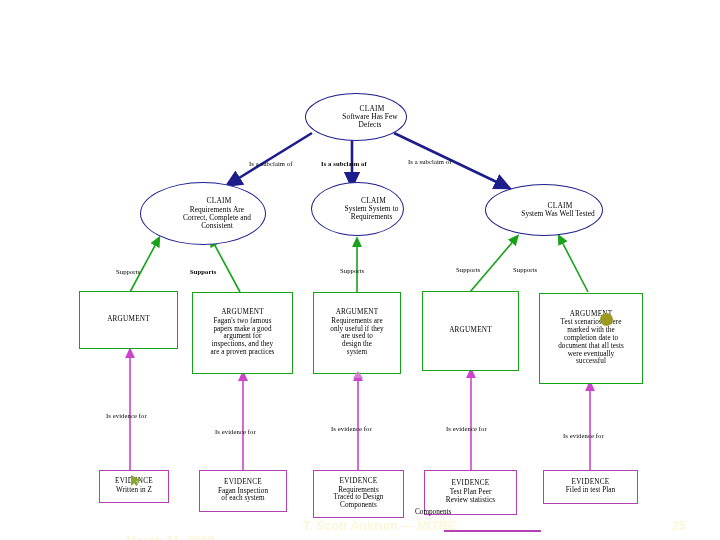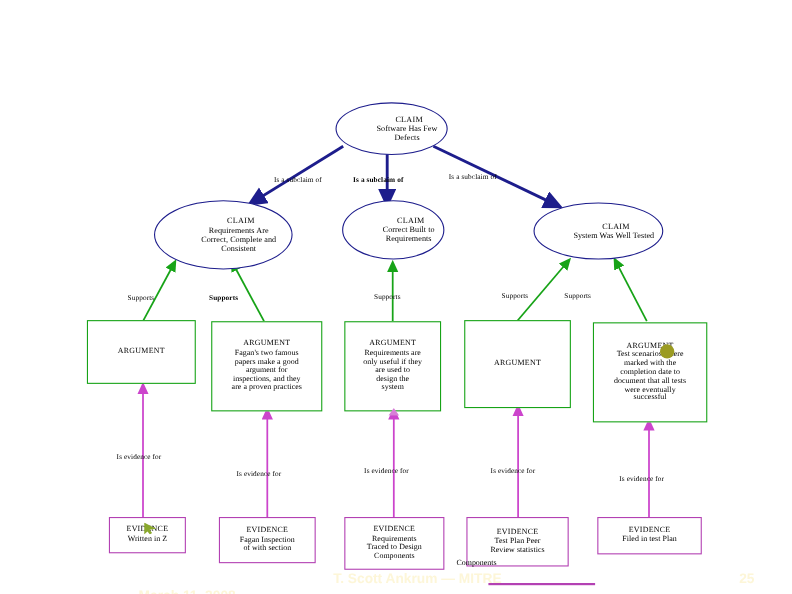--- a/index.html
+++ b/index.html
@@ -178,21 +178,21 @@
     <div class="bdy">
       <div>Requirements Are</div>
       <div>Correct, Complete and</div>
       <div>Consistent</div>
     </div>
   </div>
 
   <div class="node claim" style="left:311px;top:182px;width:93px;height:54px;">
     <div class="ttl">CLAIM</div>
     <div class="bdy">
-      <div>Correct Built to</div>
+      <div>System System to</div>
       <div>Requirements</div>
     </div>
   </div>
 
   <div class="node claim" style="left:485px;top:184px;width:118px;height:52px;">
     <div class="ttl">CLAIM</div>
     <div class="bdy">
       <div>System Was Well Tested</div>
     </div>
   </div>
@@ -243,21 +243,21 @@
     <div class="ttl">EVIDENCE</div>
     <div class="bdy">
       <div>Written in Z</div>
     </div>
   </div>
 
   <div class="node evidence" style="left:199px;top:470px;width:88px;height:42px;">
     <div class="ttl">EVIDENCE</div>
     <div class="bdy">
       <div>Fagan Inspection</div>
-      <div>of with section</div>
+      <div>of each system</div>
     </div>
   </div>
 
   <div class="node evidence" style="left:313px;top:470px;width:91px;height:48px;">
     <div class="ttl">EVIDENCE</div>
     <div class="bdy">
       <div>Requirements</div>
       <div>Traced to Design</div>
       <div>Components</div>
     </div>

